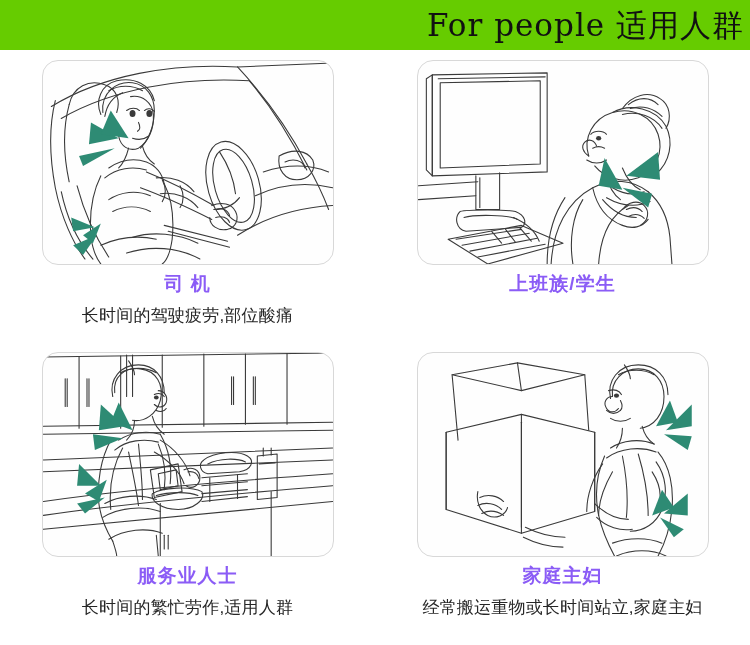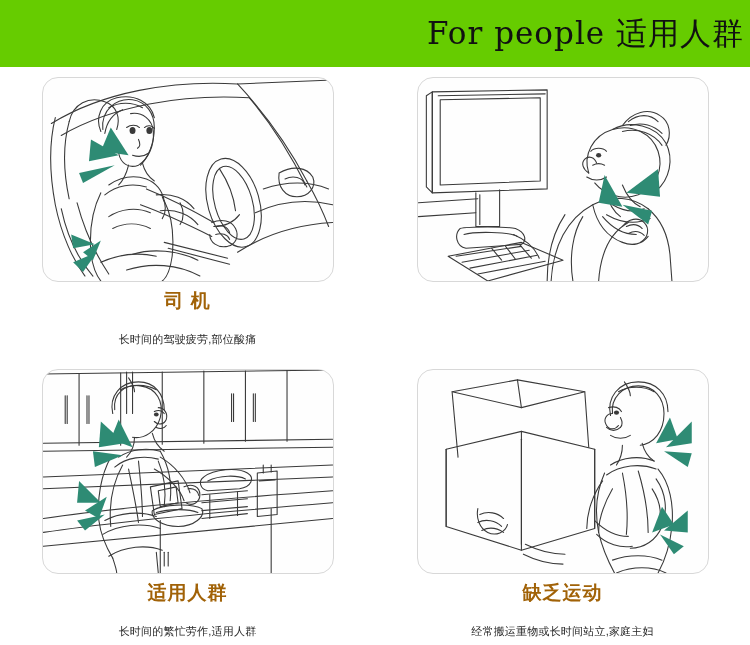--- a/index.html
+++ b/index.html
@@ -8,21 +8,21 @@
     width: 750px;
     height: 645px;
     background: #ffffff;
     font-family: "Liberation Sans", "DejaVu Sans", sans-serif;
     overflow: hidden;
   }
 
   
   .header-band {
     width: 750px;
-    height: 67px;
+    height: 50px;
     background: #66cc00;
     display: flex;
     align-items: center;
     justify-content: flex-end;
     padding-right: 6px;
   }
   .header-title {
     font-family: "DejaVu Serif", "Liberation Serif", serif;
     font-size: 31px;
     color: #111111;
@@ -55,28 +55,28 @@
     background: #fefefe;
     position: relative;
     overflow: hidden;
   }
   .illustration svg { display: block; width: 100%; height: 100%; }
 
   .panel-title {
     margin-top: 9px;
     font-size: 19px;
     font-weight: bold;
-    color: #a16207;
+    color: #8b5cf6;
     letter-spacing: 1px;
     line-height: 1.1;
     text-align: center;
   }
   .panel-caption {
-    margin-top: 20px;
-    font-size: 11px;
+    margin-top: 9px;
+    font-size: 17px;
     color: #262626;
     letter-spacing: 0.2px;
     text-align: center;
     white-space: nowrap;
   }
 </style>
 </head>
 <body>
 
 <div class="header-band">
@@ -240,20 +240,21 @@
         <path d="M196 128 C206 134 218 136 228 132"></path>
         <path d="M190 138 C204 146 220 148 234 142"></path>
 
         <g fill="#2e8b74" stroke="none">
           <path d="M188 98 L206 130 L182 126 Z"></path>
           <path d="M242 92 L210 116 L244 120 Z"></path>
           <path d="M236 134 L206 128 L232 148 Z"></path>
         </g>
       </svg>
     </div>
+    <div class="panel-title">上班族/学生</div>
   </div>
 
   <div class="panel">
     <div class="illustration">
       <svg viewBox="0 0 292 205" xmlns="http://www.w3.org/2000/svg" fill="none" stroke="#3a3a3a" stroke-width="1.1" stroke-linecap="round" stroke-linejoin="round">
 
         <path d="M0 4 L292 0"></path>
         <path d="M0 74 L292 70"></path>
         <path d="M0 82 L292 78"></path>
         <path d="M36 4 L36 76"></path>
@@ -349,21 +350,21 @@
           <path d="M50 82 L80 86 L52 98 Z"></path>
         </g>
 
         <g fill="#2e8b74" stroke="none">
           <path d="M36 112 L58 134 L34 134 Z"></path>
           <path d="M42 142 L64 128 L56 150 Z"></path>
           <path d="M34 152 L62 146 L42 162 Z"></path>
         </g>
       </svg>
     </div>
-    <div class="panel-title">适用人群</div>
+    <div class="panel-title">服务业人士</div>
     <div class="panel-caption">长时间的繁忙劳作,适用人群</div>
   </div>
 
   <div class="panel">
     <div class="illustration">
       <svg viewBox="0 0 292 205" xmlns="http://www.w3.org/2000/svg" fill="none" stroke="#3a3a3a" stroke-width="1.1" stroke-linecap="round" stroke-linejoin="round">
 
         <path d="M34 22 L100 10 L168 22 L104 38 Z"></path>
         <path d="M100 10 L104 38"></path>
         <path d="M34 22 L40 88"></path>
@@ -426,17 +427,17 @@
           <path d="M276 84 L248 82 L272 98 Z"></path>
         </g>
 
         <g fill="#2e8b74" stroke="none">
           <path d="M246 138 L236 164 L258 156 Z"></path>
           <path d="M272 142 L248 162 L272 164 Z"></path>
           <path d="M268 178 L244 166 L258 186 Z"></path>
         </g>
       </svg>
     </div>
-    <div class="panel-title">缺乏运动</div>
+    <div class="panel-title">家庭主妇</div>
     <div class="panel-caption">经常搬运重物或长时间站立,家庭主妇</div>
   </div>
 
 </div>
 
 </body></html>

